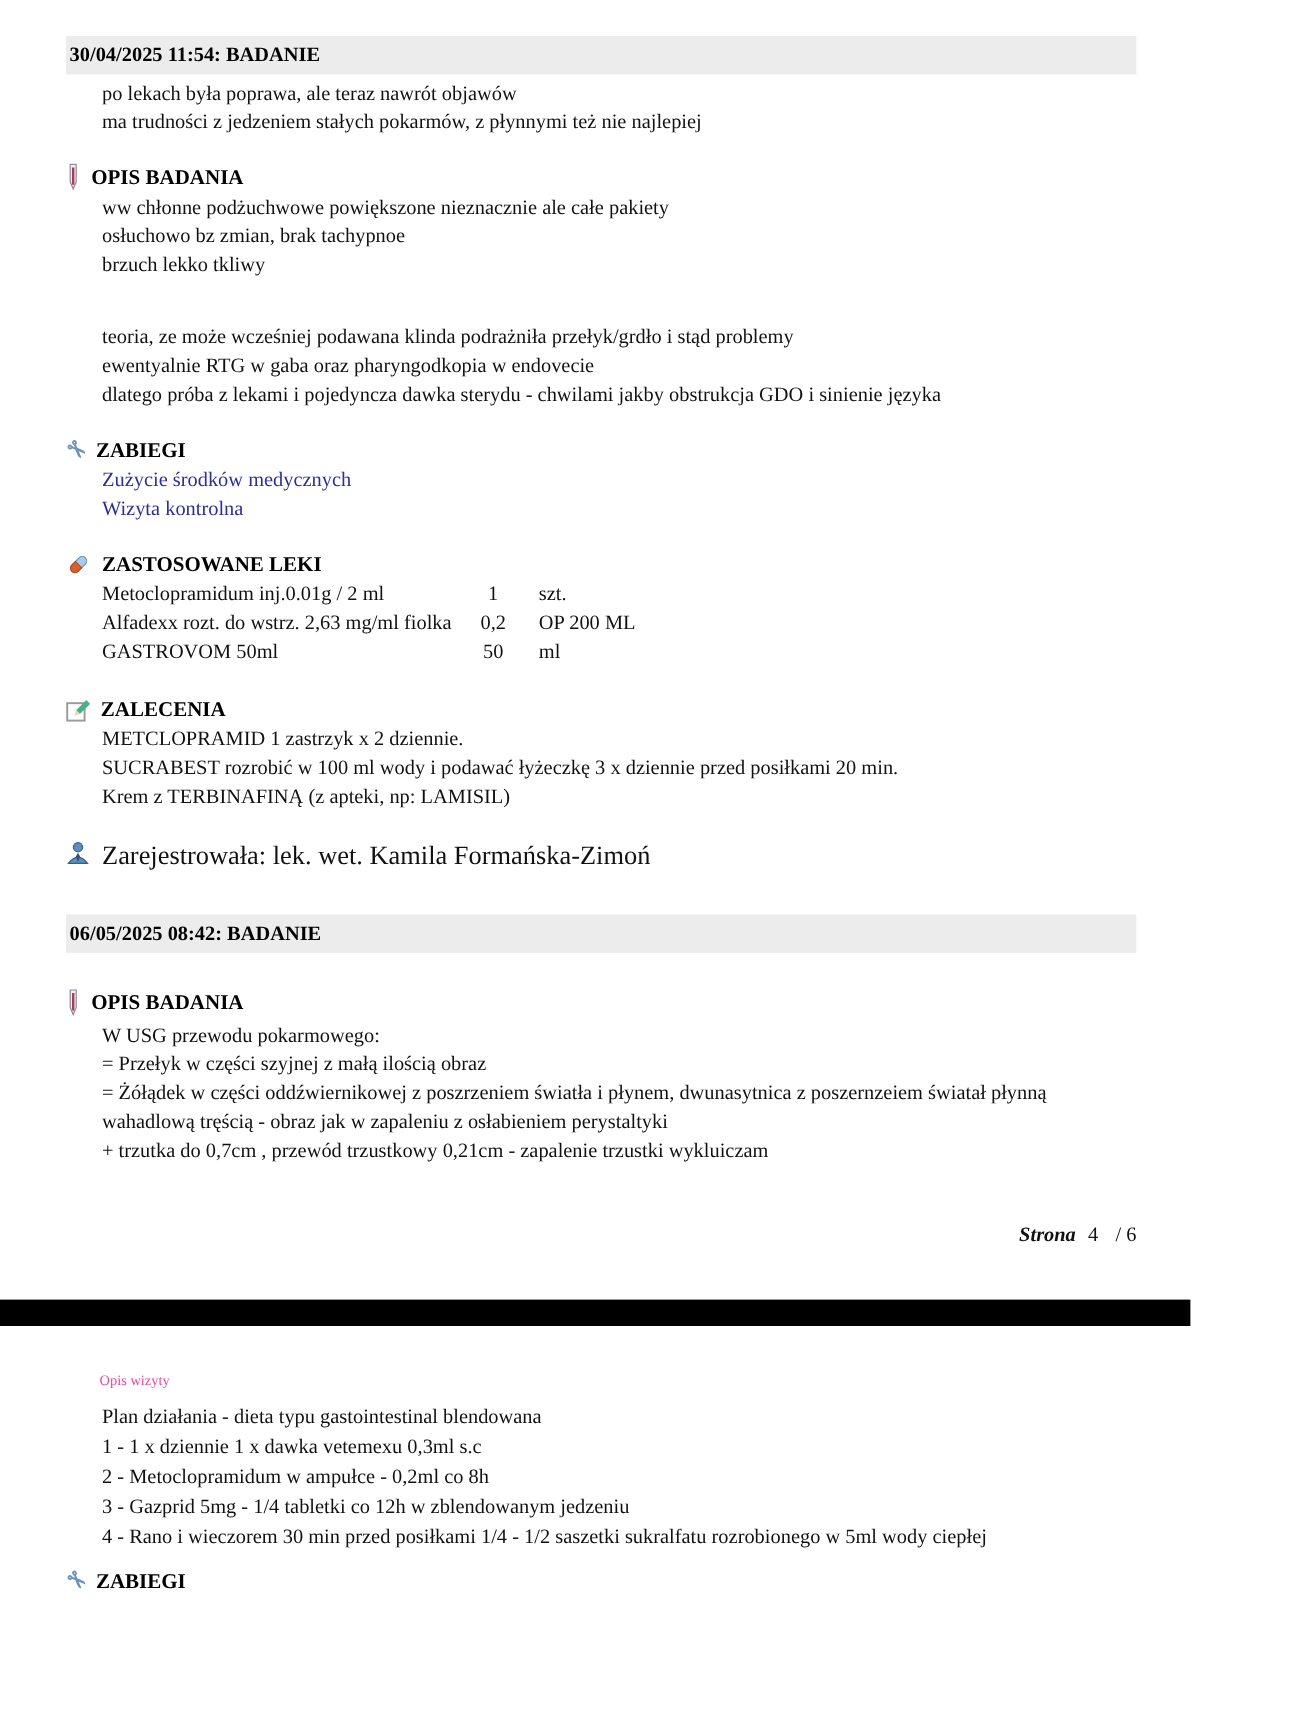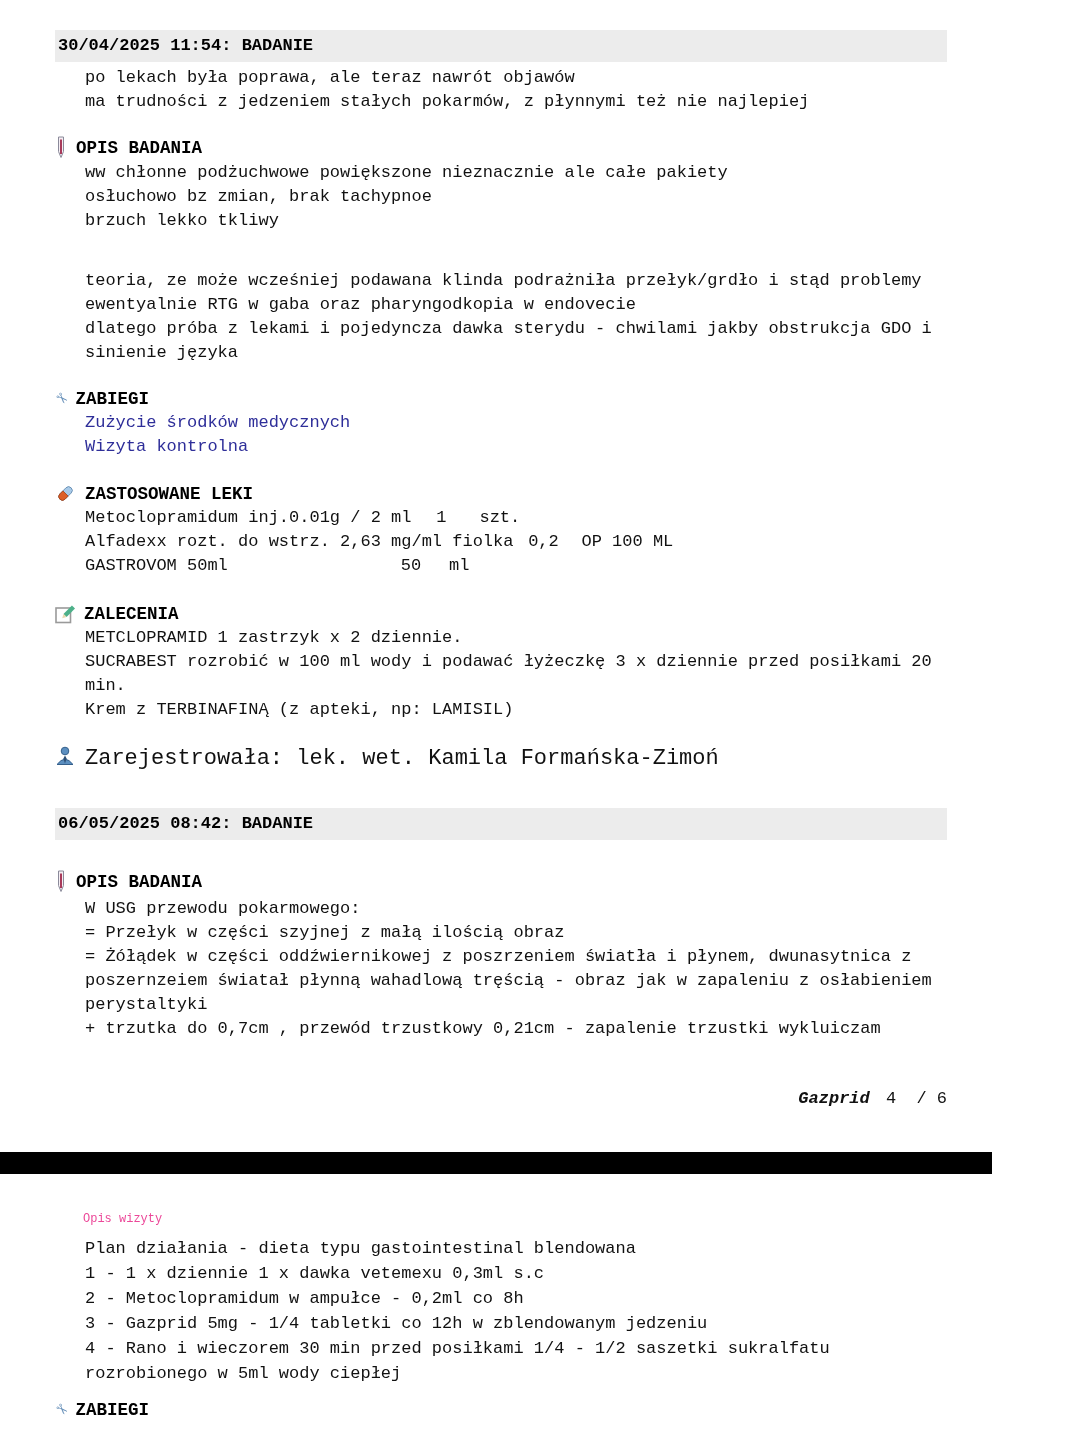--- a/index.html
+++ b/index.html
@@ -1,20 +1,20 @@
 <!DOCTYPE html>
 <html><head>
 <meta charset="utf-8">
 <style>
   * { box-sizing: border-box; margin: 0; padding: 0; }
   html, body { background: #fff; }
   .page {
     width: 992px; height: 1441px;
     background: #fff;
-    font-family: Liberation Mono, monospace;
+    font-family: Liberation Serif, serif;
     color: #111;
     overflow: hidden;
     position: relative;
   }
   .content { padding: 0 45px 0 55px; }
 
   .bar-header {
     background: #ececec;
     font-weight: bold;
     font-size: 17px;
@@ -145,21 +145,21 @@
     </div>
     <div class="text-block blk-meds">
       <div class="med-row">
         <span class="med-name">Metoclopramidum inj.0.01g / 2 ml</span>
         <span class="med-qty">1</span>
         <span class="med-unit">szt.</span>
       </div>
       <div class="med-row">
         <span class="med-name">Alfadexx rozt. do wstrz. 2,63 mg/ml fiolka</span>
         <span class="med-qty">0,2</span>
-        <span class="med-unit">OP 100 ML</span>
+        <span class="med-unit">OP 200 ML</span>
       </div>
       <div class="med-row">
         <span class="med-name">GASTROVOM 50ml</span>
         <span class="med-qty">50</span>
         <span class="med-unit">ml</span>
       </div>
     </div>
 
     <div class="section-heading h-zalecenia">
       <span class="icon">
@@ -204,21 +204,21 @@
       <span>OPIS BADANIA</span>
     </div>
     <div class="text-block blk-usg">
       <div>W USG przewodu pokarmowego:</div>
       <div>= Przełyk w części szyjnej z małą ilością obraz</div>
       <div>= Żółądek w części oddźwiernikowej z poszrzeniem światła i płynem, dwunasytnica z poszernzeiem światał płynną wahadlową tręścią - obraz jak w zapaleniu z osłabieniem perystaltyki</div>
       <div>+ trzutka do 0,7cm , przewód trzustkowy 0,21cm - zapalenie trzustki wykluiczam</div>
     </div>
 
     <div class="footer-row">
-      <span class="pg-label">Gazprid</span>
+      <span class="pg-label">Strona</span>
       <span class="pg-num">4</span>
       <span class="pg-of">/ 6</span>
     </div>
   </div>
 
   <div class="separator-bar"></div>
 
   <div class="content">
 
     <div class="visit-label">Opis wizyty</div>

